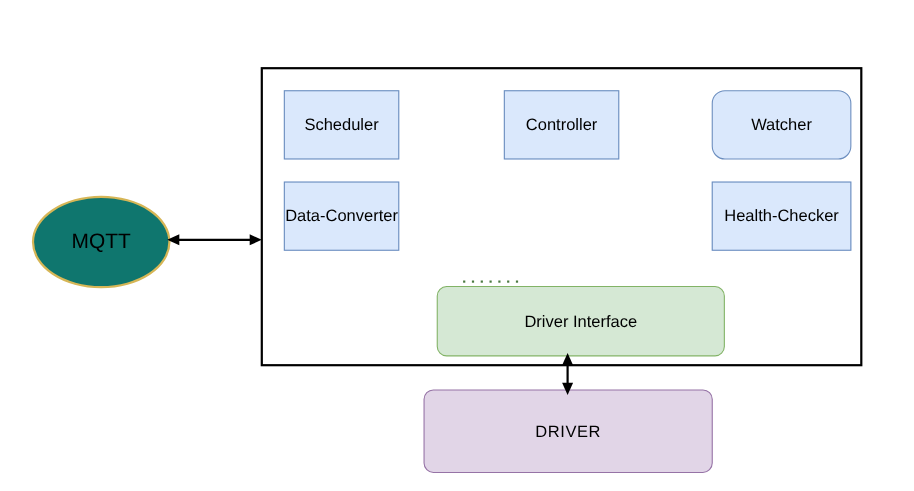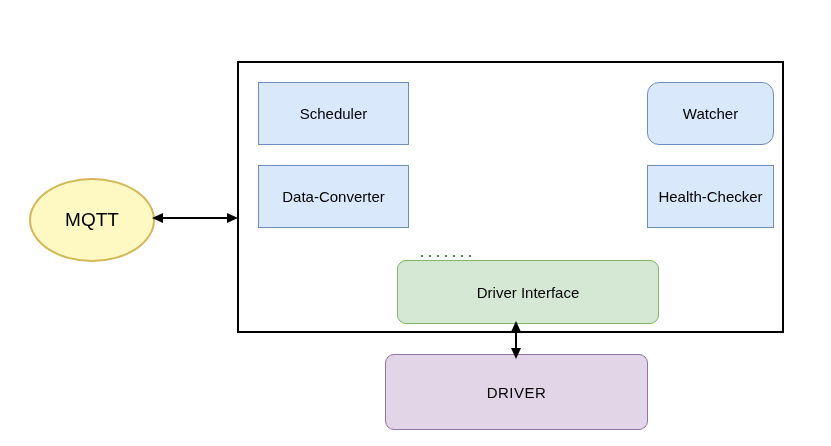--- a/index.html
+++ b/index.html
@@ -30,21 +30,21 @@
     left: 237px;
     top: 61px;
     width: 547px;
     height: 272px;
     border: 2px solid #000000;
     box-sizing: border-box;
     background: #ffffff;
   }
   .component {
     position: absolute;
-    width: 151px;
+    width: 105px;
     height: 63px;
     background: #dae8fc;
     border: 1px solid #6c8ebf;
     box-sizing: border-box;
     display: flex;
     align-items: center;
     justify-content: center;
     font-size: 15px;
     color: #000000;
     white-space: nowrap;
@@ -83,21 +83,21 @@
     background: #e1d5e7;
     border: 1px solid #9673a6;
     letter-spacing: 0.5px;
   }
   .mqtt-ellipse {
     position: absolute;
     left: 29px;
     top: 178px;
     width: 126px;
     height: 84px;
-    background: #fef9c3;
+    background: #0f766e;
     border: 2px solid #d6b656;
     box-sizing: border-box;
     border-radius: 50%;
     display: flex;
     align-items: center;
     justify-content: center;
     font-size: 19px;
     color: #000000;
   }
   .dotted-marks {
@@ -124,20 +124,23 @@
 </head>
 <body>
 
 <div class="canvas">
 
 
   <div class="mapper-box"></div>
 
   <div class="component comp-scheduler">
     <span>Scheduler</span>
+  </div>
+  <div class="component comp-controller">
+    <span>Controller</span>
   </div>
   <div class="component comp-watcher">
     <span>Watcher</span>
   </div>
   <div class="component comp-data-converter">
     <span>Data-Converter</span>
   </div>
   <div class="component comp-health-checker">
     <span>Health-Checker</span>
   </div>

